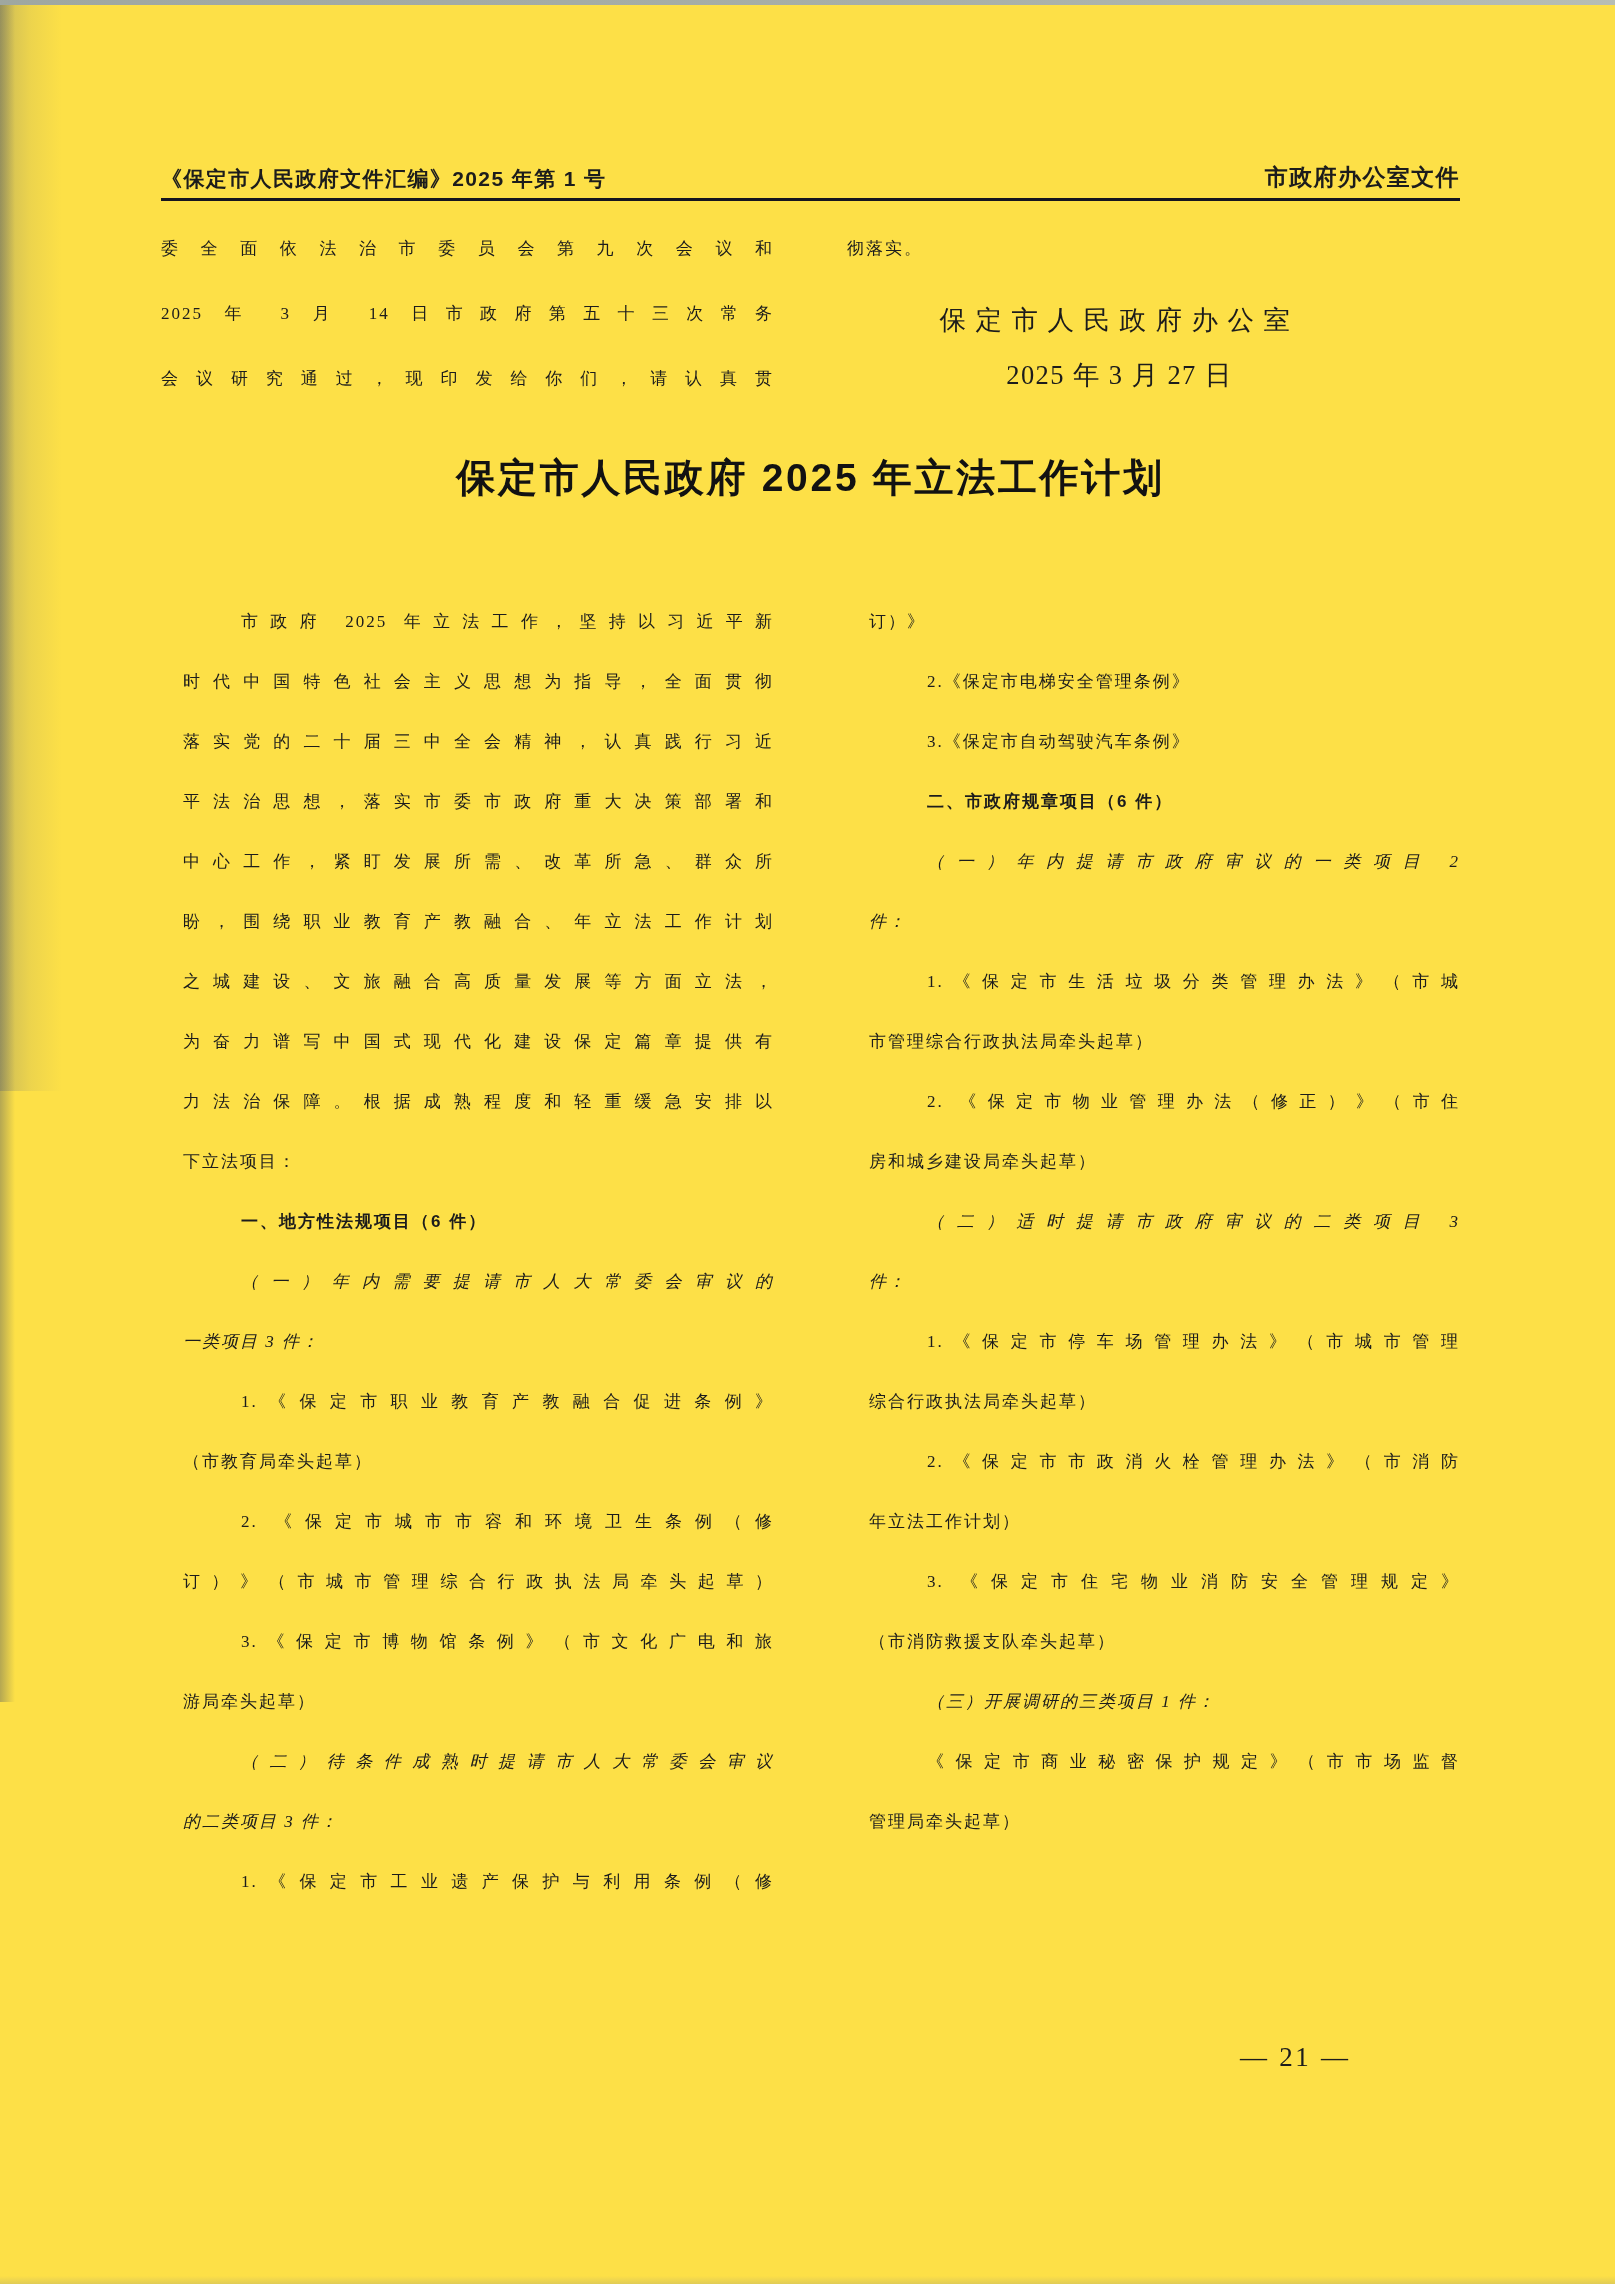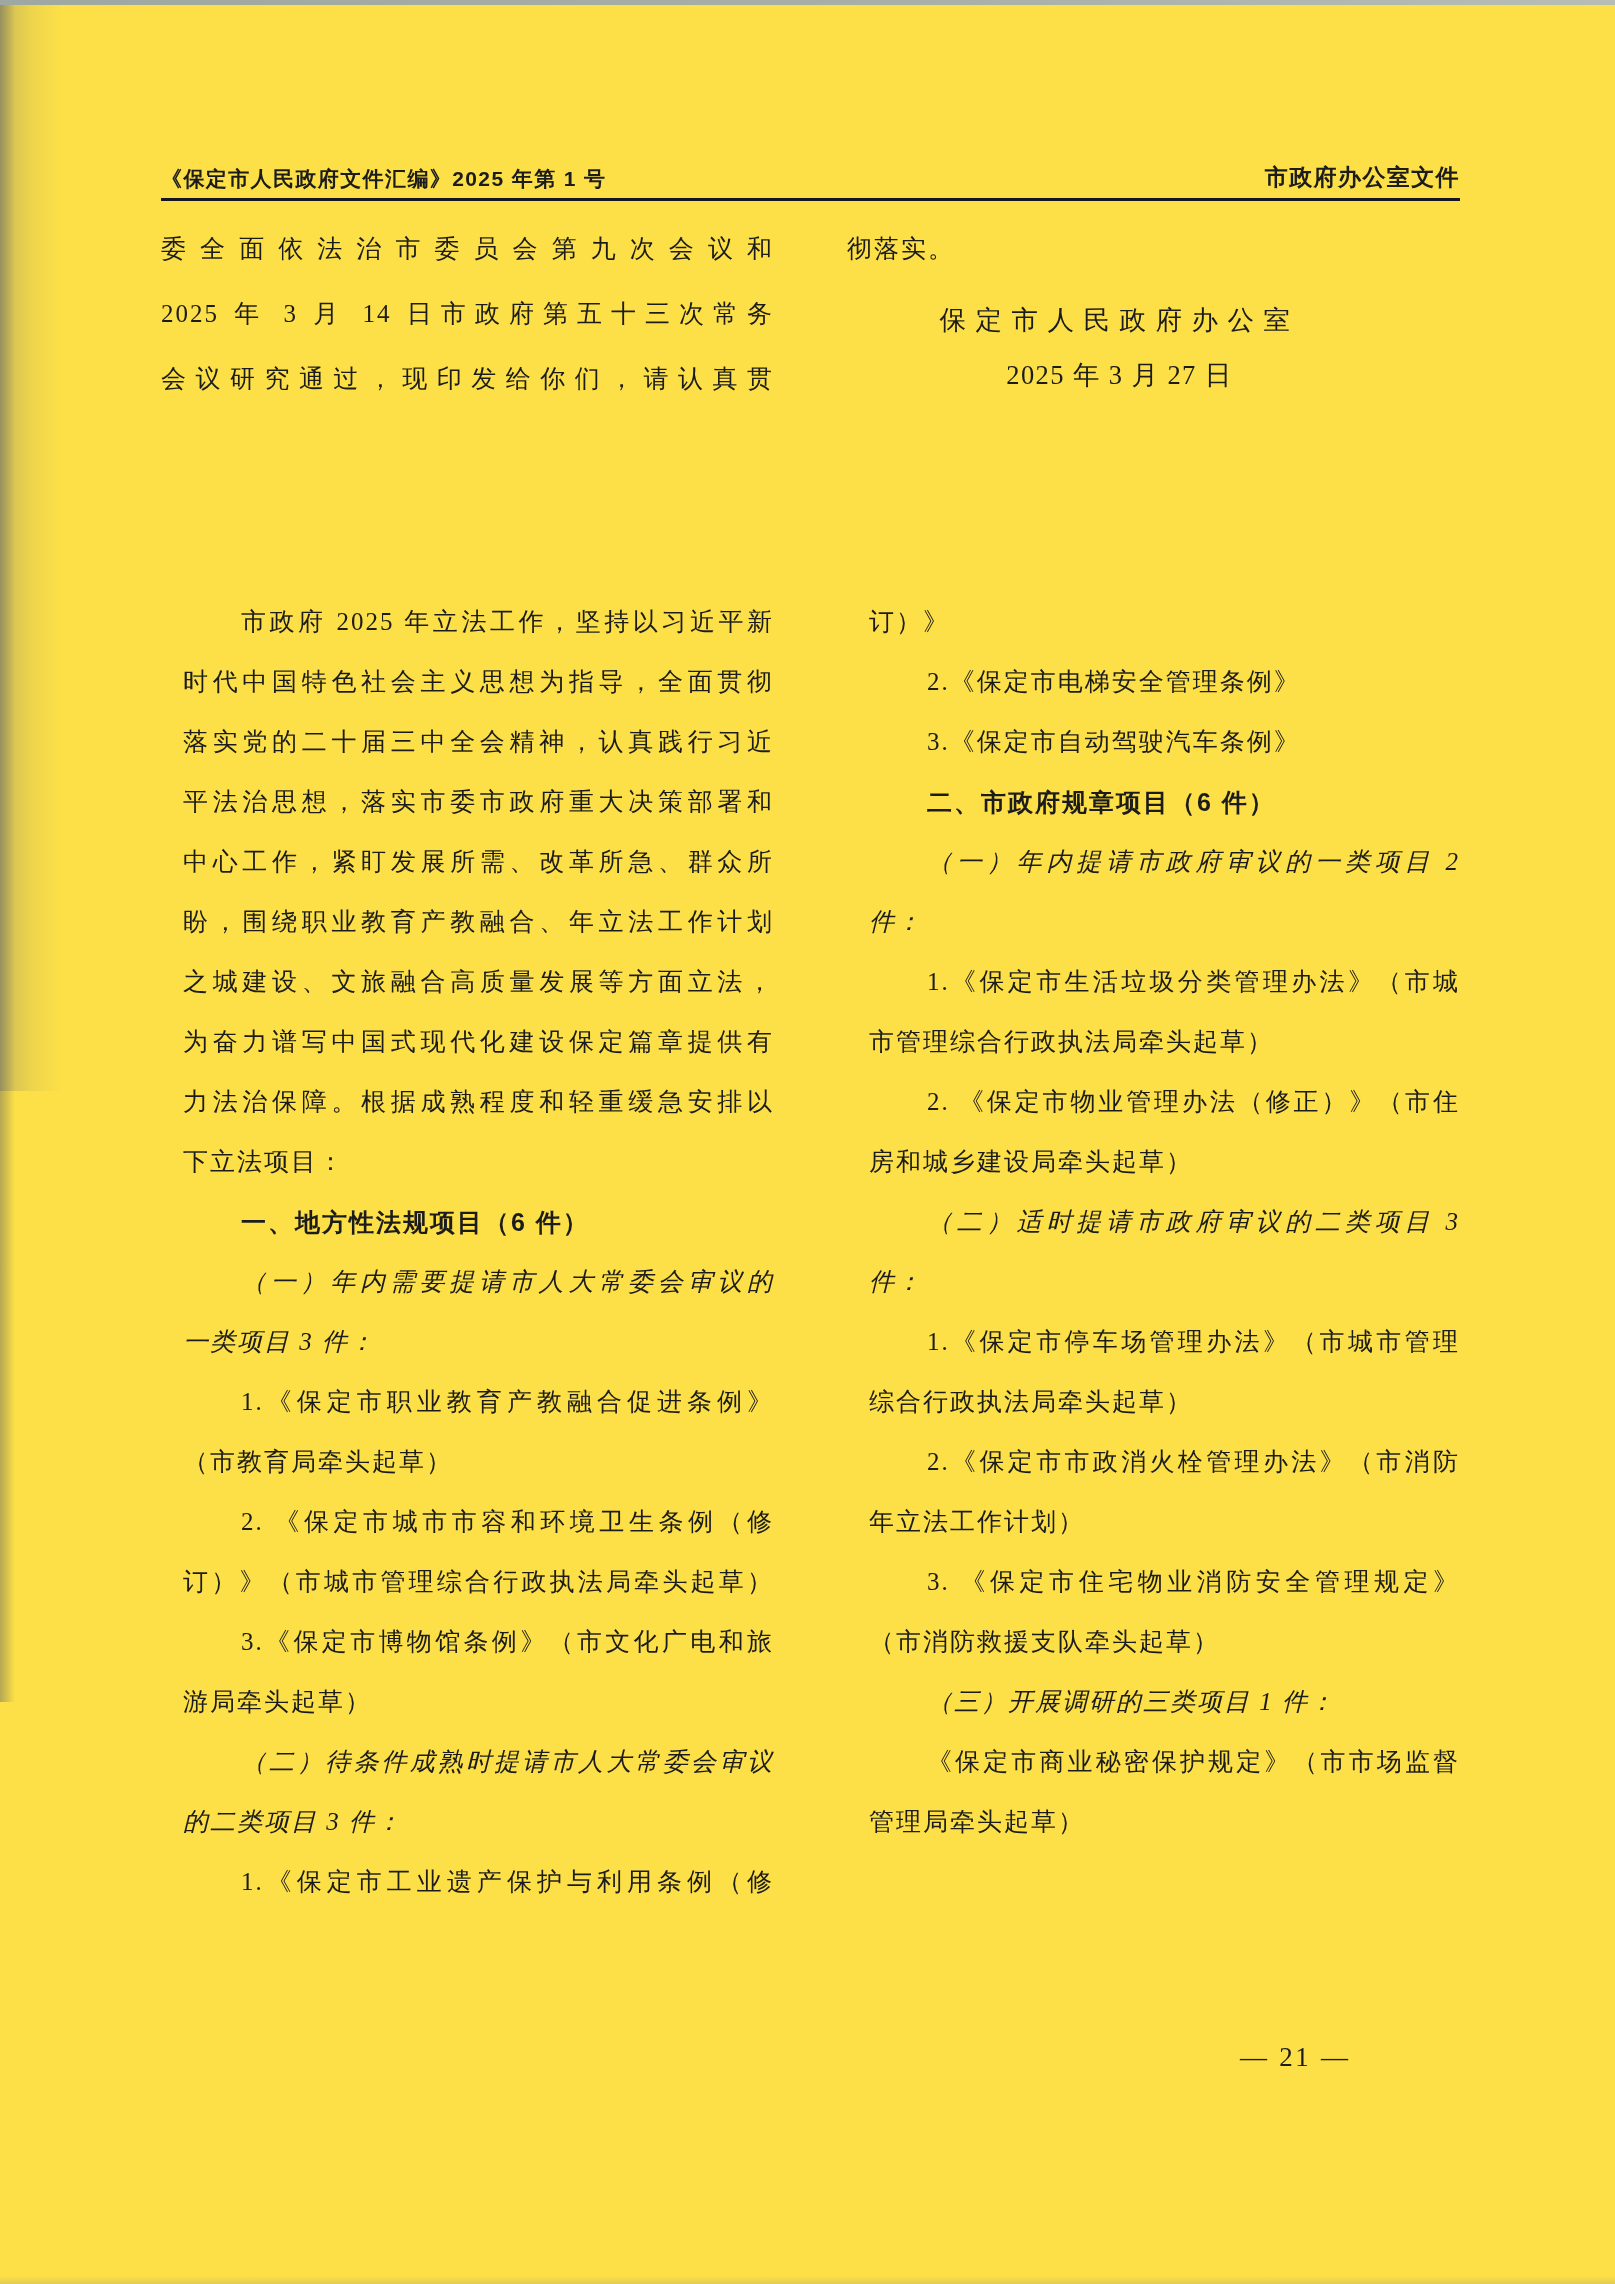--- a/index.html
+++ b/index.html
@@ -28,21 +28,21 @@
   .header-right{font-family:"Liberation Sans","DejaVu Sans",sans-serif;
     font-weight:700;font-size:23px;letter-spacing:1.4px;margin-left:32px;}
   .rule{position:absolute;top:198px;left:161px;width:1299px;height:3.4px;background:#15151f;}
 
   .two-col{display:flex;justify-content:space-between;}
   .col{width:613px;}
 
   .intro{position:absolute;top:216px;left:161px;width:1299px;}
   .intro .line{line-height:65px;}
 
-  .line{font-size:25px;letter-spacing:2px;line-height:60px;height:auto;
+  .line{font-size:17px;letter-spacing:2px;line-height:60px;height:auto;
     overflow:hidden;text-align:left;}
   .body-section .line{height:60px;margin-left:22px;}
   .intro .line{height:65px;}
   .indent{text-indent:58px;}
   .fill{text-align:justify;text-align-last:justify;}
   .bold{font-family:"Liberation Sans","DejaVu Sans",sans-serif;font-weight:700;}
   .kaiti{font-style:italic;}
 
   .sig{margin-top:11px;width:545px;text-align:center;}
   .sig-org{line-height:57px;height:57px;font-size:26.5px;letter-spacing:9.5px;}
@@ -80,20 +80,21 @@
       </div>
     <div class="col">
       <div class="line">彻落实。</div>
       <div class="sig">
         <div class="sig-org">保定市人民政府办公室</div>
         <div class="sig-date">2025 年 3 月 27 日</div>
       </div>
     </div>
   </div>
 
+  <h1 class="title">保定市人民政府 2025 年立法工作计划</h1>
 
   <div class="body-section two-col">
     <div class="col">
         <div class="line indent fill">市政府 2025 年立法工作，坚持以习近平新</div>
         <div class="line fill">时代中国特色社会主义思想为指导，全面贯彻</div>
         <div class="line fill">落实党的二十届三中全会精神，认真践行习近</div>
         <div class="line fill">平法治思想，落实市委市政府重大决策部署和</div>
         <div class="line fill">中心工作，紧盯发展所需、改革所急、群众所</div>
         <div class="line fill">盼，围绕职业教育产教融合、年立法工作计划</div>
         <div class="line fill">之城建设、文旅融合高质量发展等方面立法，</div>

